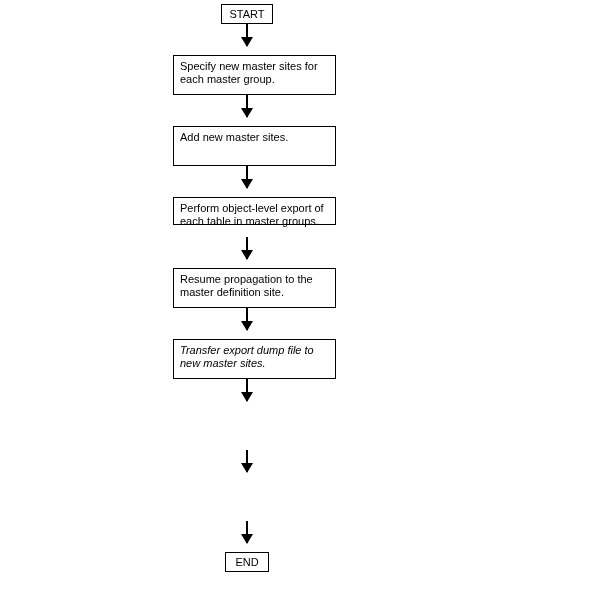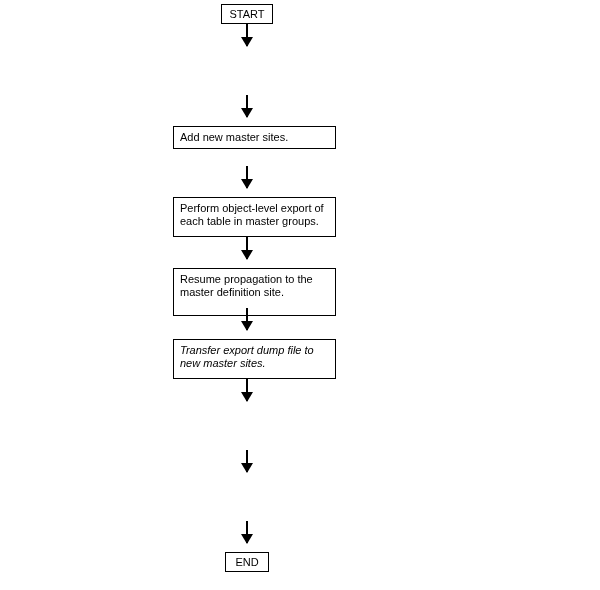--- a/index.html
+++ b/index.html
@@ -51,33 +51,36 @@
 </head>
 <body>
 
 <div class="canvas">
 
   <div class="node terminal" style="left:221px; top:4px; width:52px; height:20px;">
     <span>START</span>
   </div>
   <div class="arrow" style="left:246px; top:24px; height:22px;"></div>
 
+  <div class="node" style="left:173px; top:55px; width:163px; height:40px;">
+    <span>Specify new master sites for each master group.</span>
+  </div>
   <div class="arrow" style="left:246px; top:95px; height:22px;"></div>
 
-  <div class="node" style="left:173px; top:126px; width:163px; height:23px;">
+  <div class="node" style="left:173px; top:126px; width:163px; height:40px;">
     <span>Add new master sites.</span>
   </div>
   <div class="arrow" style="left:246px; top:166px; height:22px;"></div>
 
-  <div class="node" style="left:173px; top:197px; width:163px; height:40px;">
+  <div class="node" style="left:173px; top:197px; width:163px; height:28px;">
     <span>Perform object-level export of each table in master groups.</span>
   </div>
   <div class="arrow" style="left:246px; top:237px; height:22px;"></div>
 
-  <div class="node" style="left:173px; top:268px; width:163px; height:48px;">
+  <div class="node" style="left:173px; top:268px; width:163px; height:40px;">
     <span>Resume propagation to the master definition site.</span>
   </div>
   <div class="arrow" style="left:246px; top:308px; height:22px;"></div>
 
   <div class="node" style="left:173px; top:339px; width:163px; height:40px;font-style:italic;">
     <span>Transfer export dump file to new master sites.</span>
   </div>
   <div class="arrow" style="left:246px; top:379px; height:22px;"></div>
 
   <div class="arrow" style="left:246px; top:450px; height:22px;"></div>

